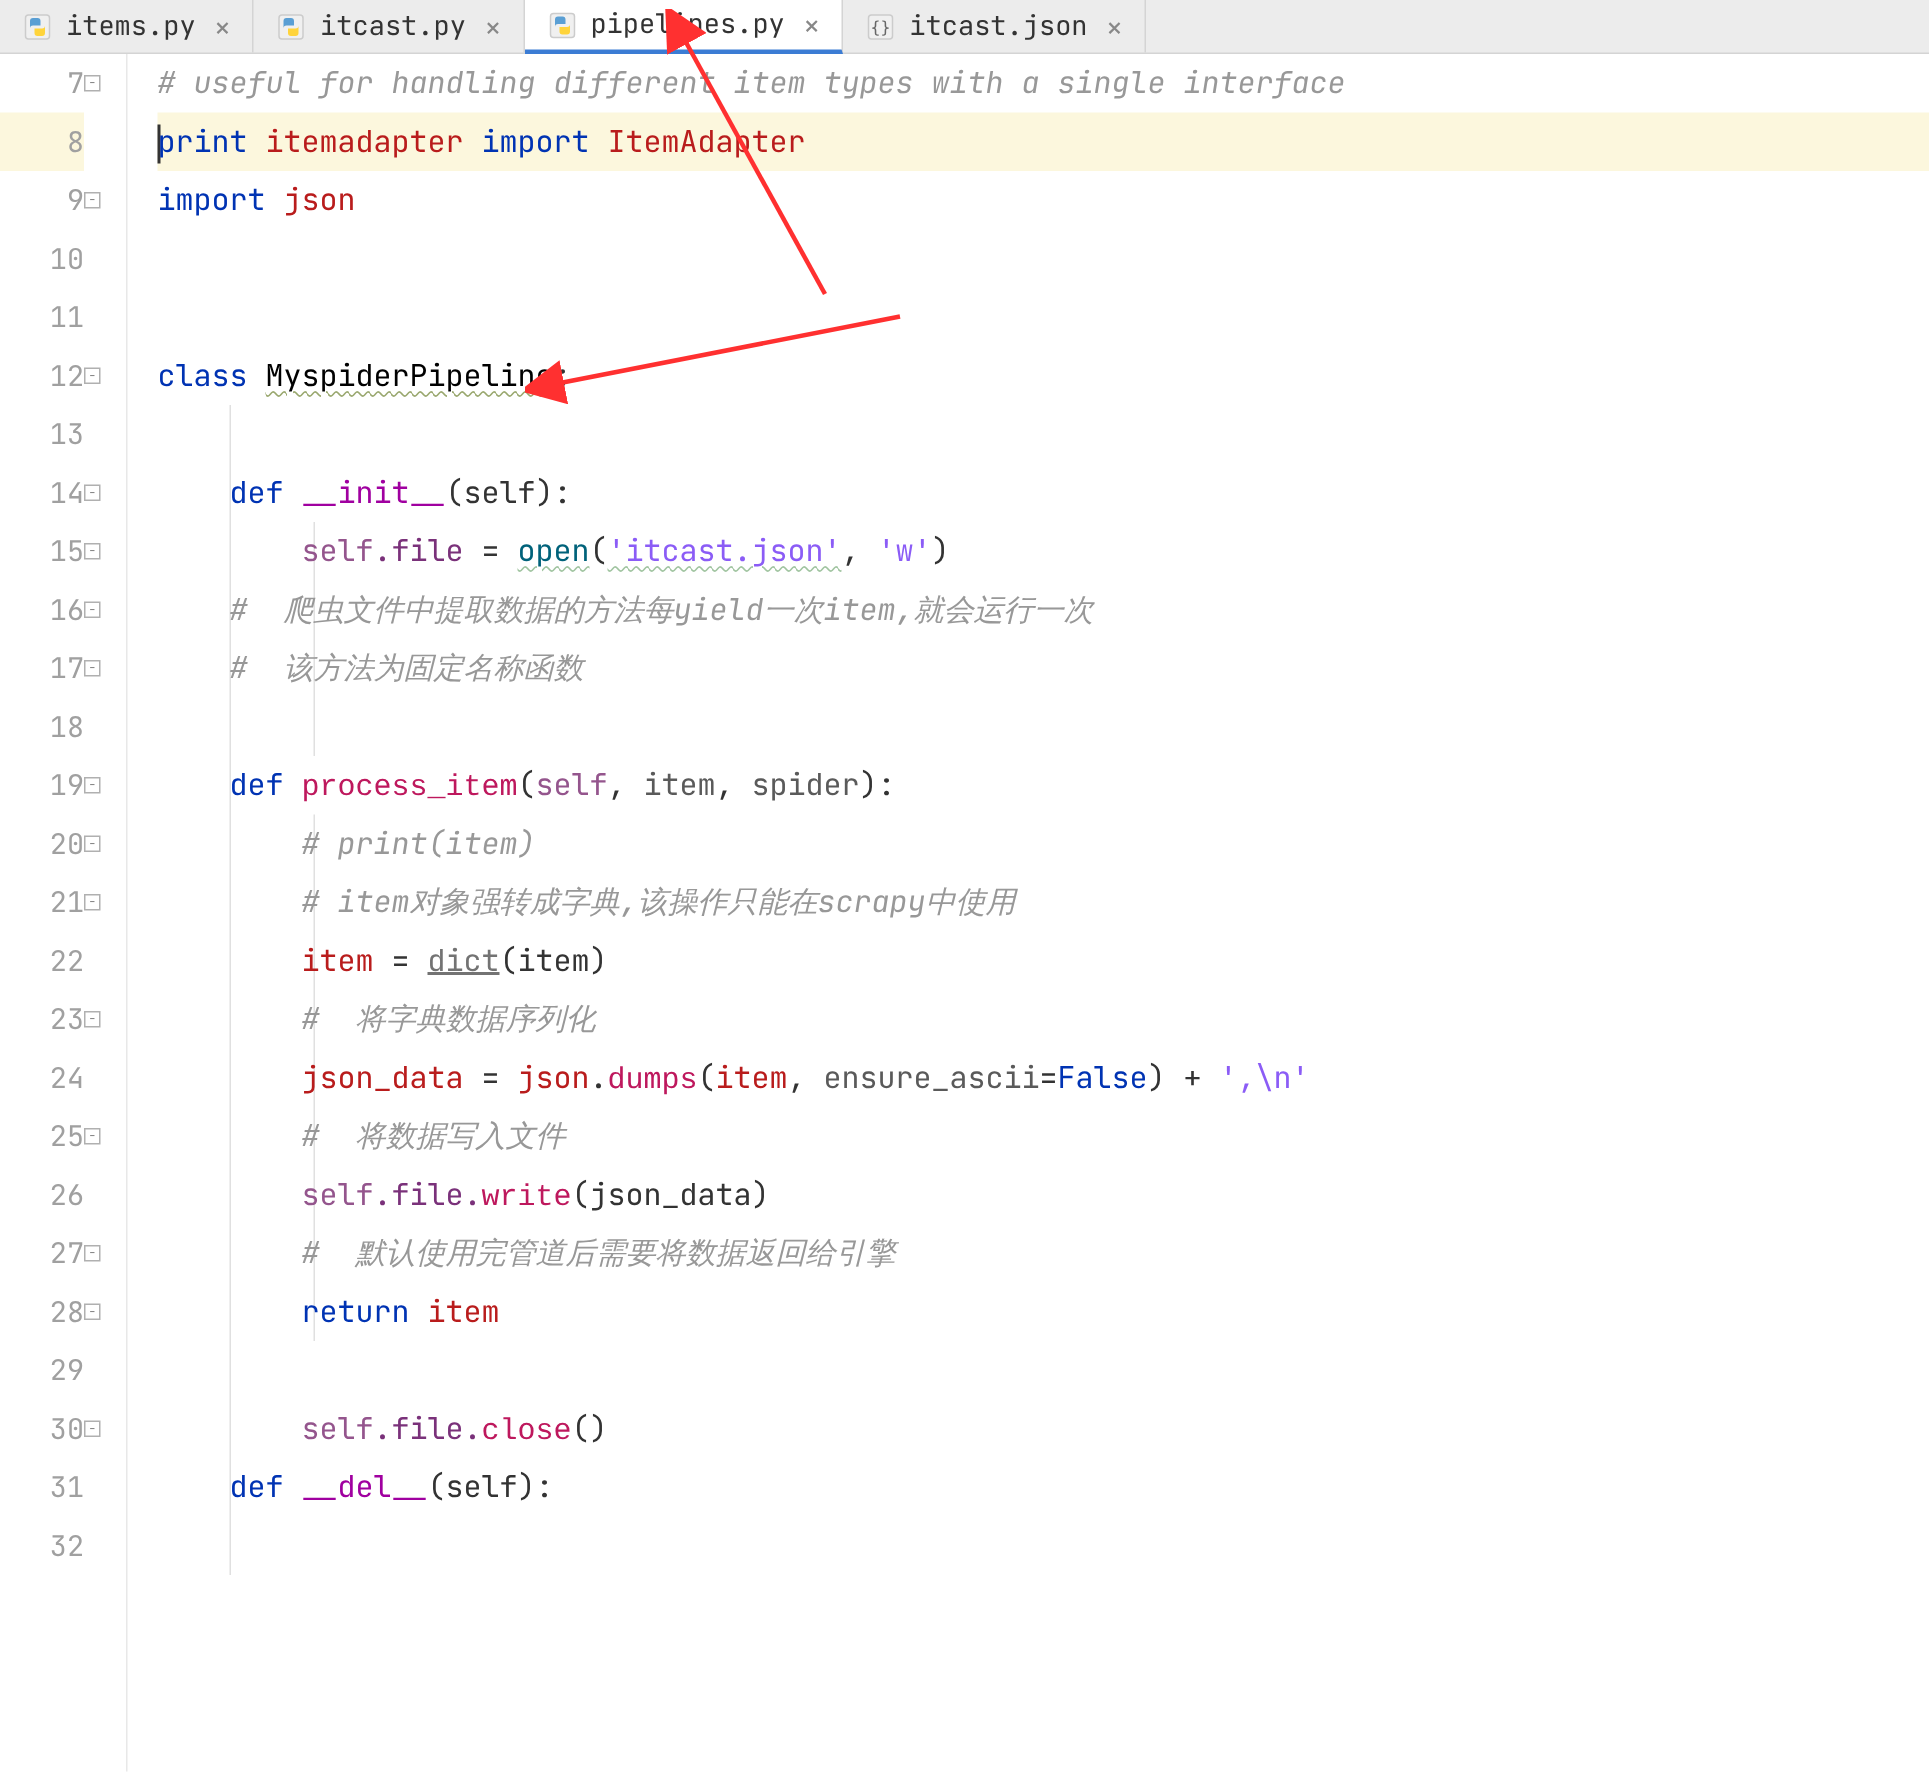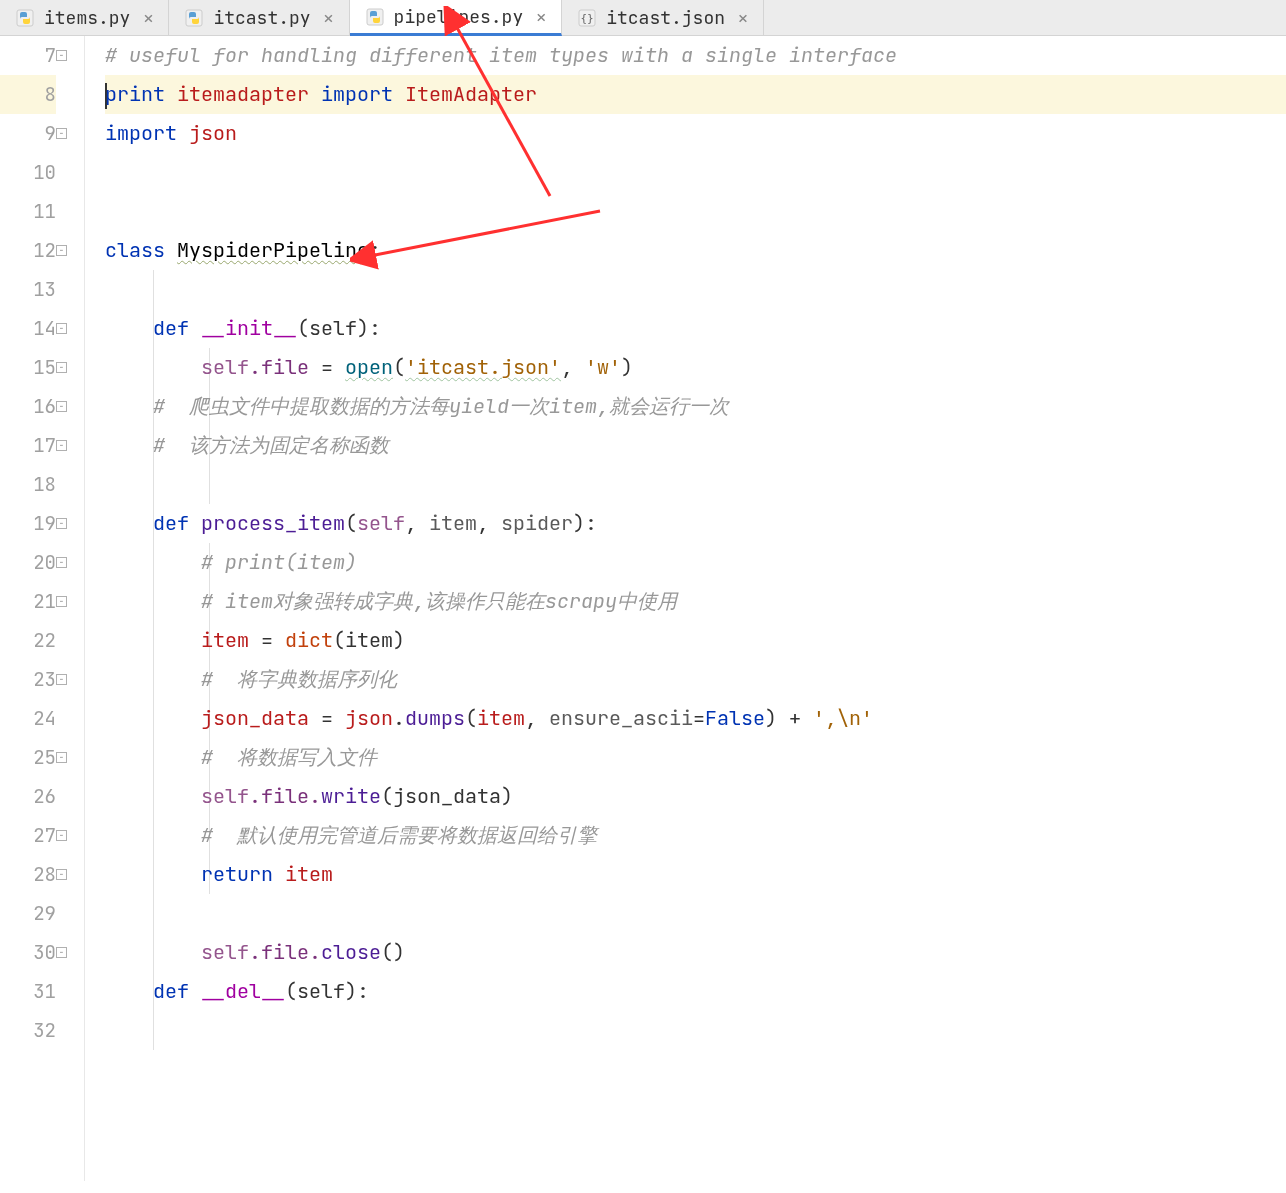--- a/index.html
+++ b/index.html
@@ -91,23 +91,23 @@
       position: relative;
     }
     .hl-line {
       background: #fcf7dd;
     }
     .c-comment { color: #989898; font-style: italic; }
     .c-keyword { color: #0033b3; }
     .c-class { color: #000000; }
     .c-self { color: #94558d; }
     .c-attr { color: #7a317a; }
-    .c-string { color: #a16207; margin-top: 20px; }
-    .c-builtin { color: #c2410c; }
-    .c-func { color: #4c1d95; }
+    .c-string { color: #8b5cf6; margin-top: 20px; }
+    .c-builtin { color: #737373; text-decoration: underline; }
+    .c-func { color: #be185d; font-family: Liberation Mono, monospace; }
     .c-param { color: #5a5a5a; }
     .c-op { color: #333; }
     .c-dunder { color: #a000a0; }
     .c-ident { color: #b91c1c; }
     .c-openf { color: #00627a; }
     .wavy { text-decoration: underline wavy #9aa86f; text-decoration-thickness: 1px; text-underline-offset: 3px; }
     .wavy-o { text-decoration: underline wavy #a0c4a0; text-decoration-thickness: 1px; text-underline-offset: 3px; }
     .caret {
       display: inline-block;
       width: 2px;

